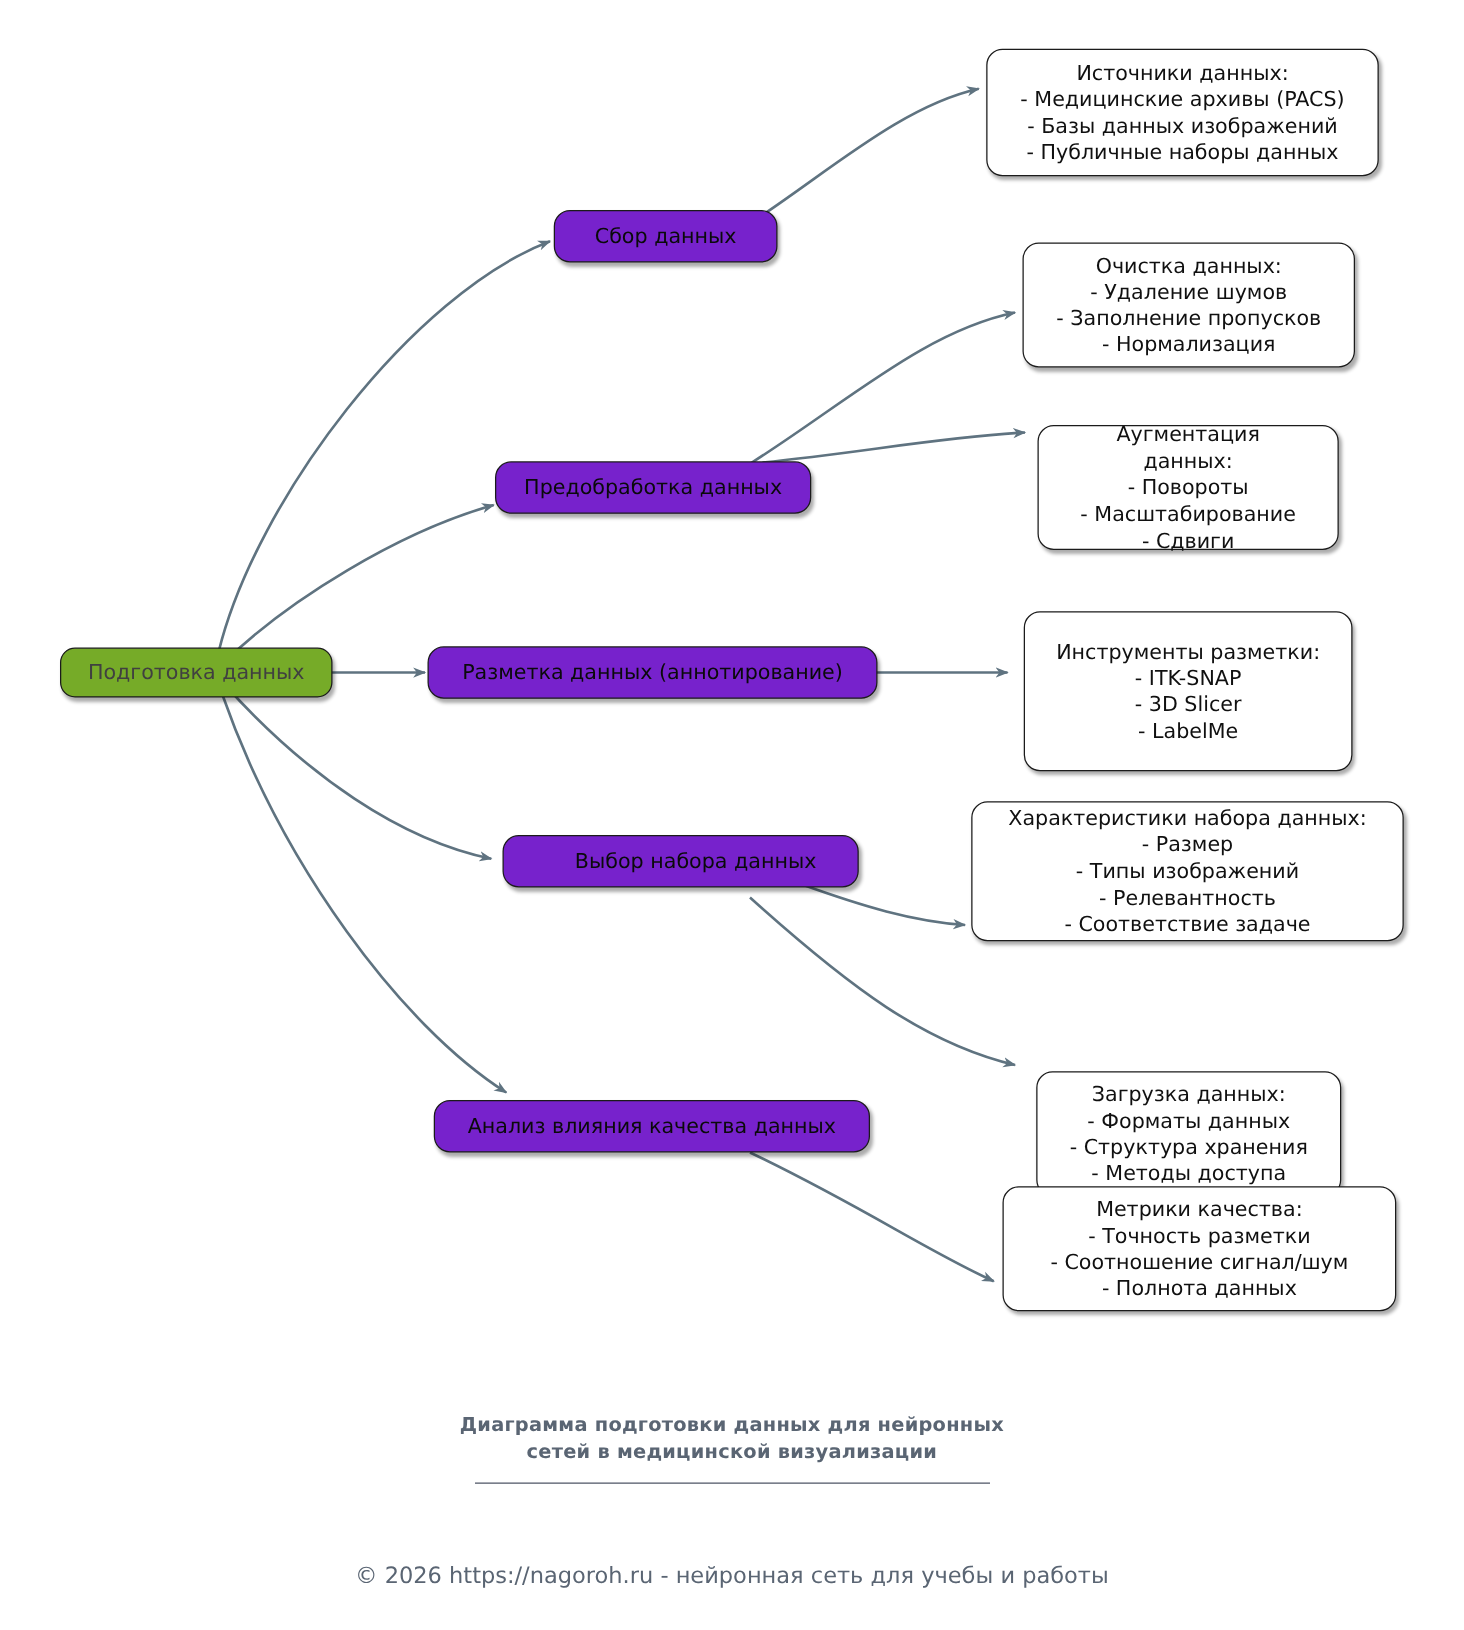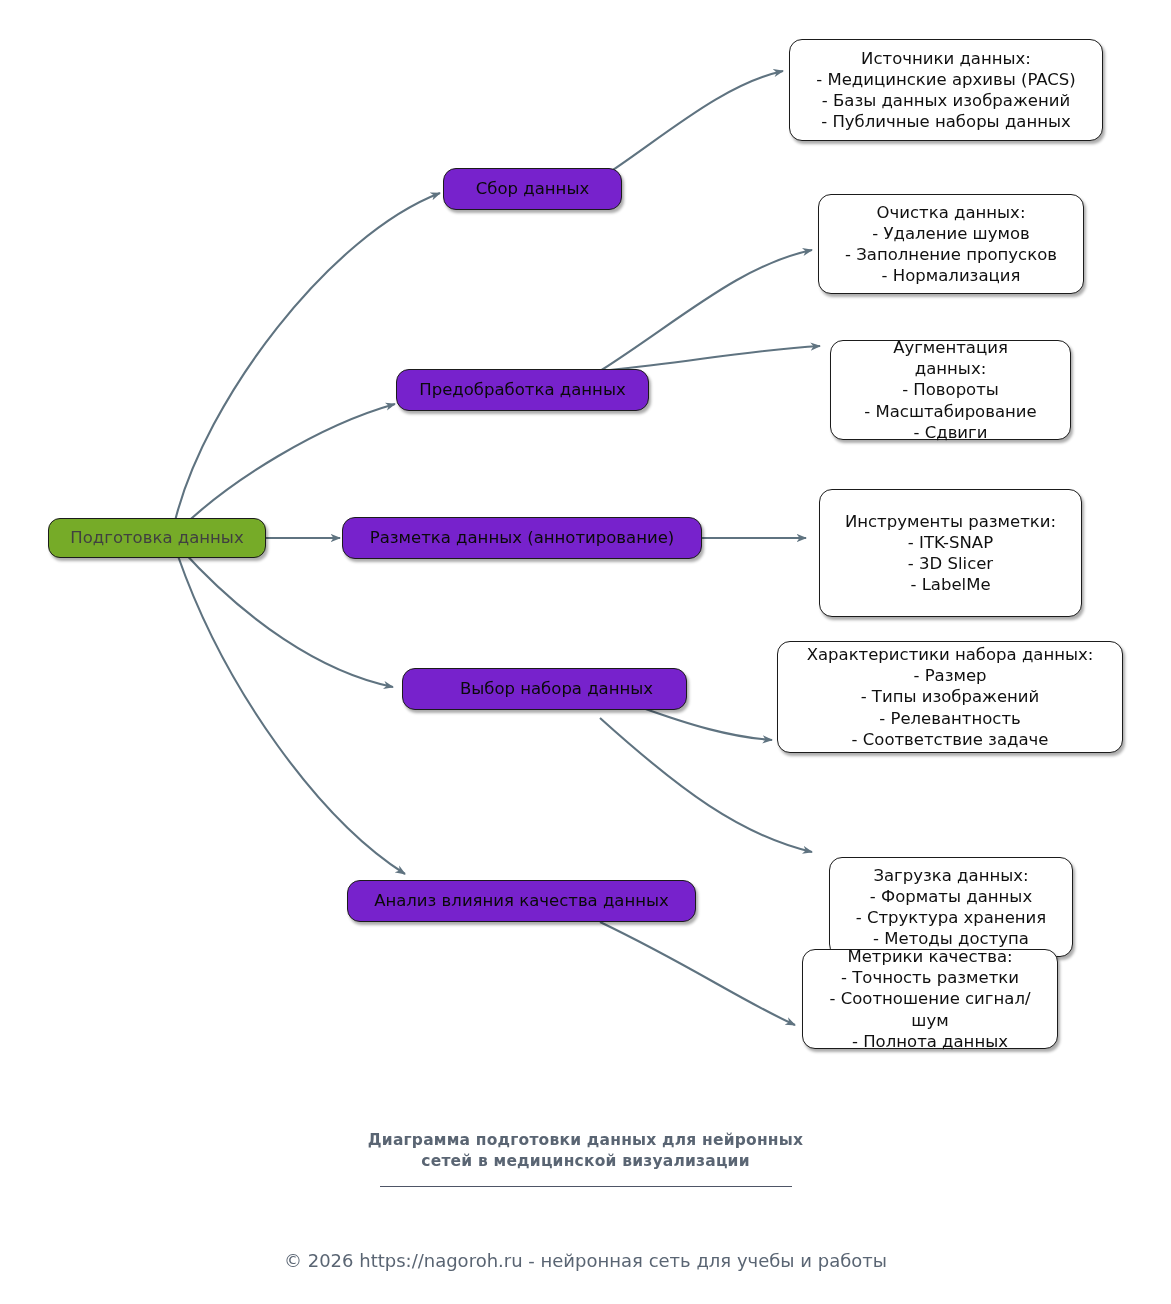--- a/index.html
+++ b/index.html
@@ -184,21 +184,21 @@
 - Соответствие задаче</span>
   </div>
 
   <div class="node leaf" style="left:829px; top:809px; width:244px; height:100px;margin-top:48px;">
     <span>Загрузка данных:
 - Форматы данных
 - Структура хранения
 - Методы доступа</span>
   </div>
 
-  <div class="node leaf" style="left:802px; top:949px; width:256px; height:100px;">
+  <div class="node leaf" style="left:802px; top:949px; width:315px; height:100px;">
     <span>Метрики качества:
 - Точность разметки
 - Соотношение сигнал/шум
 - Полнота данных</span>
   </div>
 
   <div class="footer footer-title">Диаграмма подготовки данных для нейронных
 сетей в медицинской визуализации</div>
   <div class="footer-rule"></div>
   <div class="footer footer-credit">© 2026 https://nagoroh.ru - нейронная сеть для учебы и работы</div>

